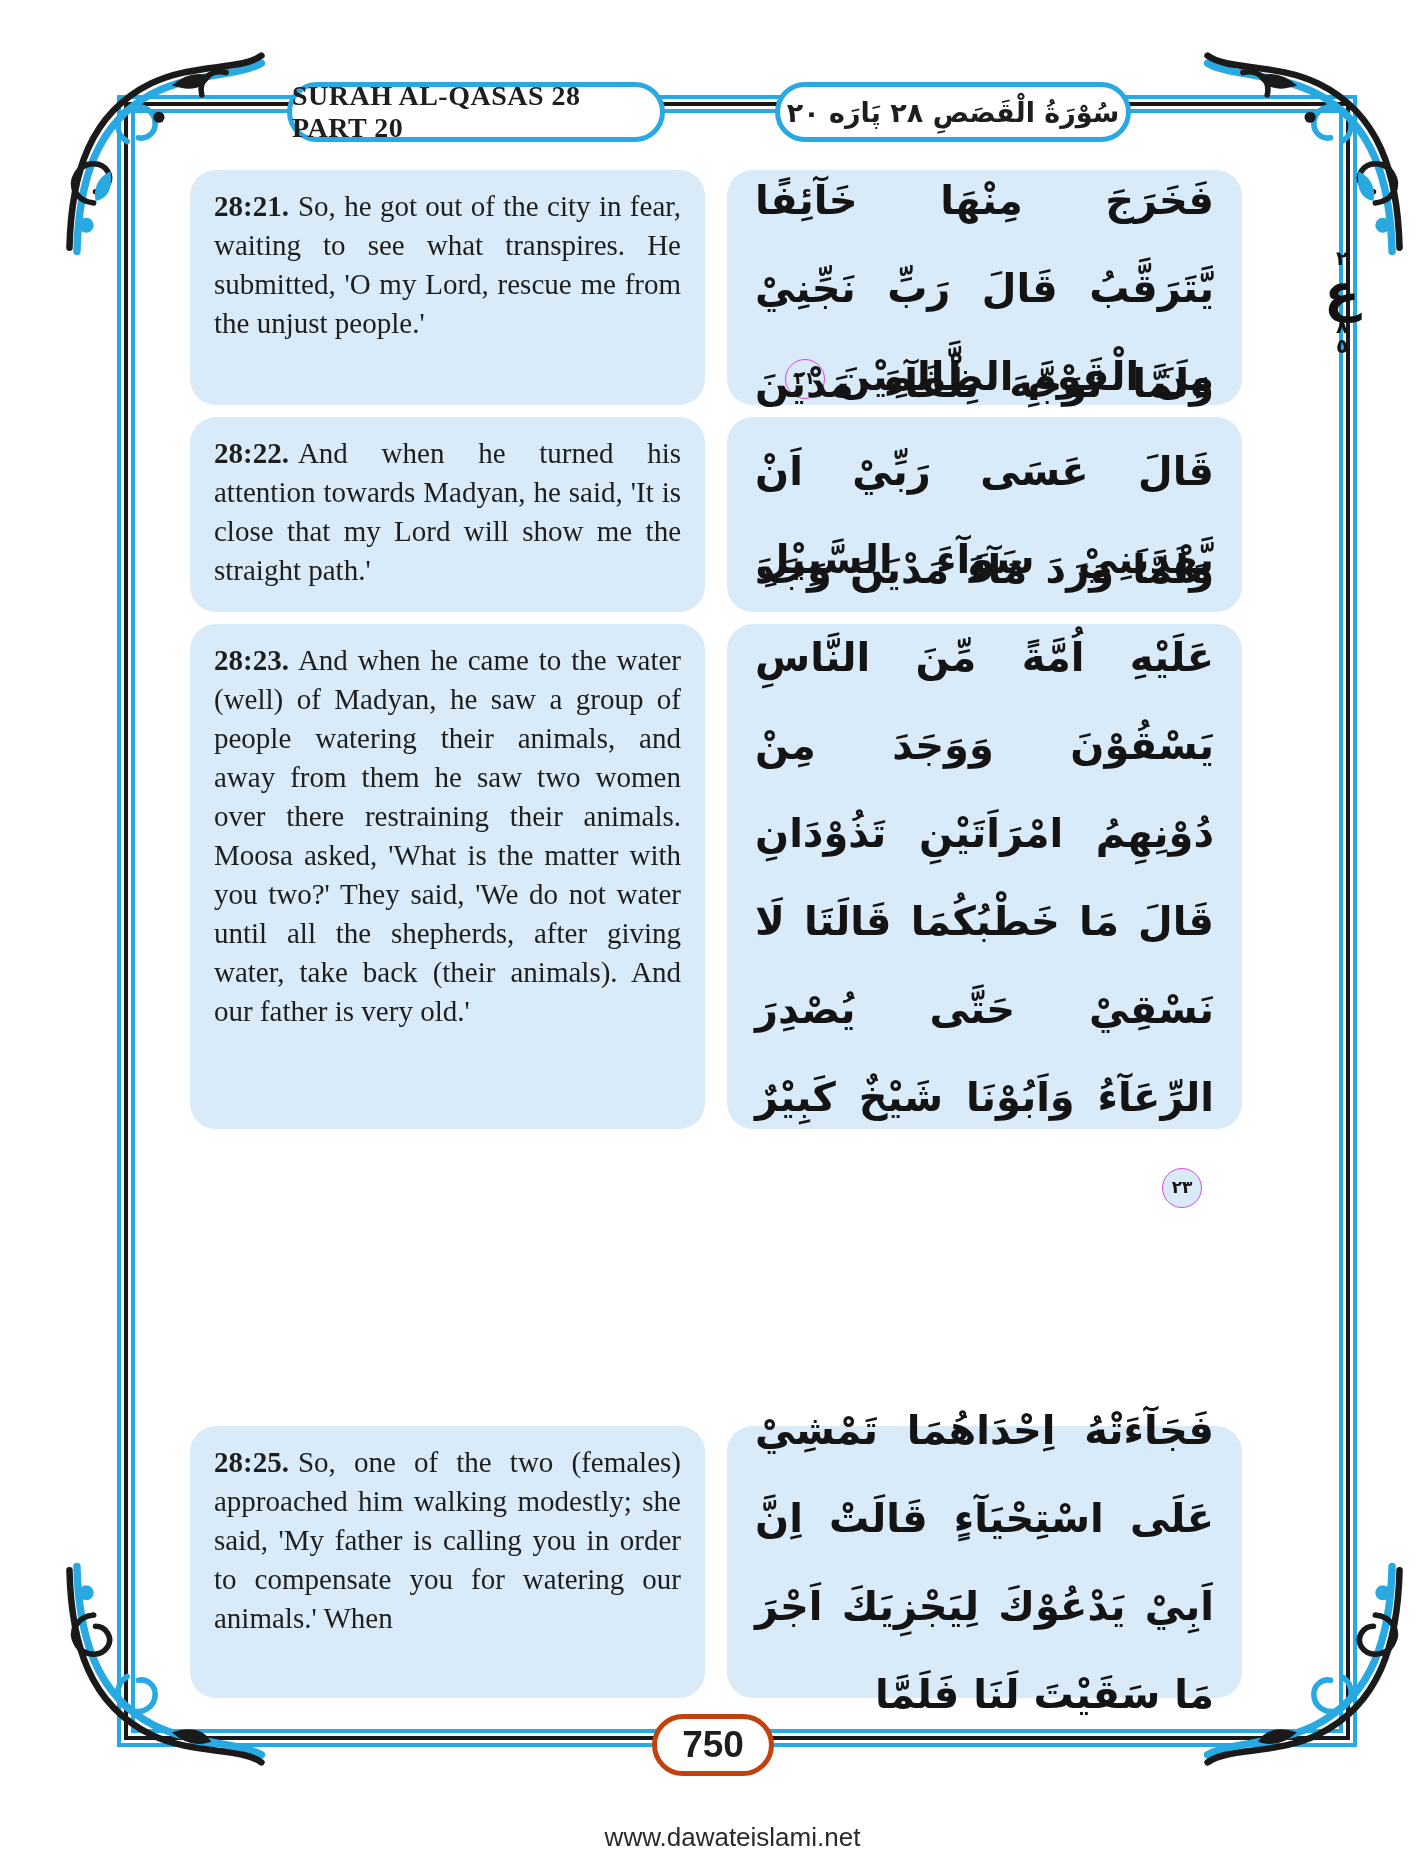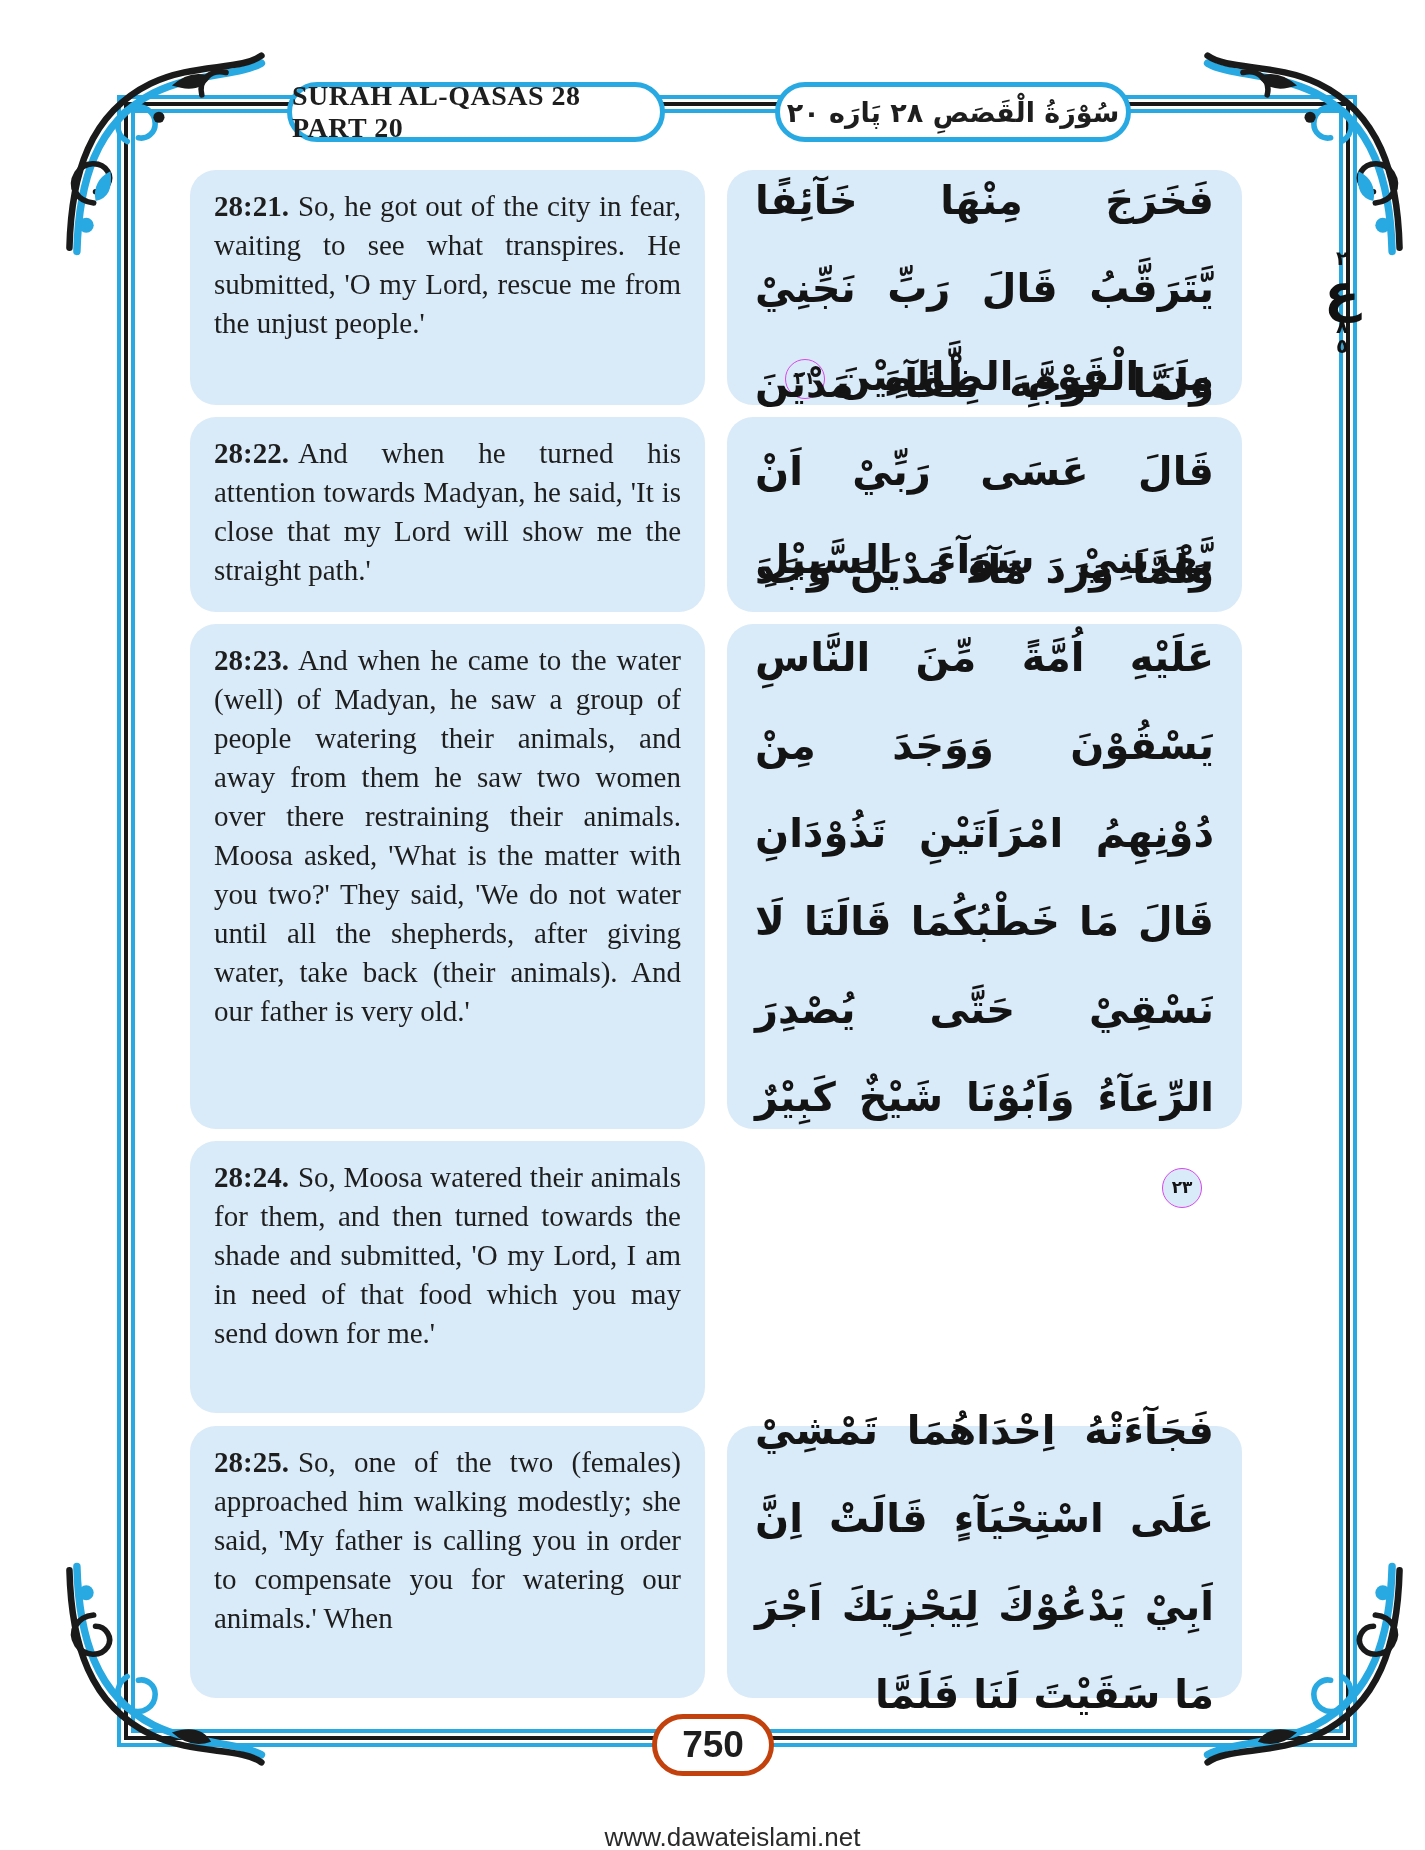--- a/index.html
+++ b/index.html
@@ -162,23 +162,20 @@
       <section class="row">
         <div class="block en">
           <span class="ref">28:23.</span><span class="txt">And when he came to the water (well) of Madyan, he saw a group of people watering their animals, and away from them he saw two women over there restraining their animals. Moosa asked, 'What is the matter with you two?' They said, 'We do not water until all the shepherds, after giving water, take back (their animals). And our father is very old.'</span>
         </div>
         <div class="block ar">
           <div><span class="atxt">وَلَمَّا وَرَدَ مَآءَ مَدْيَنَ وَجَدَ عَلَيْهِ اُمَّةً مِّنَ النَّاسِ يَسْقُوْنَ وَوَجَدَ مِنْ دُوْنِهِمُ امْرَاَتَيْنِ تَذُوْدَانِ قَالَ مَا خَطْبُكُمَا قَالَتَا لَا نَسْقِيْ حَتَّى يُصْدِرَ الرِّعَآءُ وَاَبُوْنَا شَيْخٌ كَبِيْرٌ</span><span class="vnum">٢٣</span></div>
         </div>
       </section>
 
       <section class="row">
-        <div class="block en">
-          <span class="ref">28:24.</span><span class="txt">So, Moosa watered their animals for them, and then turned towards the shade and submitted, 'O my Lord, I am in need of that food which you may send down for me.'</span>
-        </div>
       </section>
 
       <section class="row">
         <div class="block en">
           <span class="ref">28:25.</span><span class="txt">So, one of the two (females) approached him walking modestly; she said, 'My father is calling you in order to compensate you for watering our animals.' When</span>
         </div>
         <div class="block ar">
           <div><span class="atxt">فَجَآءَتْهُ اِحْدَاهُمَا تَمْشِيْ عَلَى اسْتِحْيَآءٍ قَالَتْ اِنَّ اَبِيْ يَدْعُوْكَ لِيَجْزِيَكَ اَجْرَ مَا سَقَيْتَ لَنَا فَلَمَّا</span></div>
         </div>
       </section>

